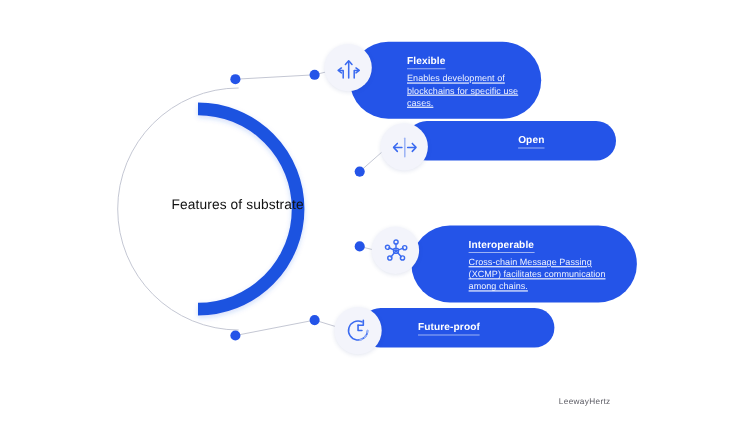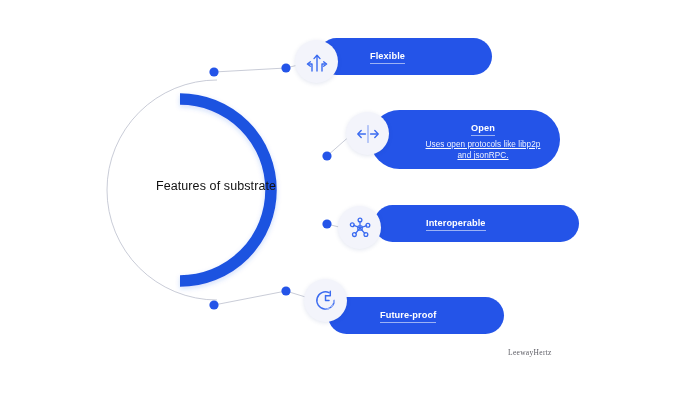--- a/index.html
+++ b/index.html
@@ -80,24 +80,24 @@
     align-items: center;
     justify-content: center;
     z-index: 5;
   }
   .icon-disc svg { display: block; }
 
   
   .logo {
     position: absolute;
     left: 508px;
-    top: 348px;
+    top: 360px;
     font-size: 7.5px;
     color: #5b5b63;
-    font-family: Liberation Serif, serif;
+    font-family: Liberation Sans, sans-serif;
     letter-spacing: 0.3px;
   }
 </style>
 </head>
 <body>
 
 <div id="stage">
 
   <svg id="arcs" viewBox="0 0 675 395" xmlns="http://www.w3.org/2000/svg">
     <defs>
@@ -126,66 +126,67 @@
     <circle cx="286" cy="291" r="4.6" fill="#2454E8"></circle>
 
     <circle cx="214" cy="72" r="4.6" fill="#2454E8"></circle>
     <circle cx="214" cy="305" r="4.6" fill="#2454E8"></circle>
   </svg>
 
   <div class="center-title">Features of substrate</div>
 
   <div class="card" style="left:318px; top:38px; width:174px;">
     <div class="card-title">Flexible</div>
+    <div class="card-desc">Enables development of blockchains for specific use cases.</div>
   </div>
   <div class="icon-disc" style="left:295px; top:40px;">
     <svg width="24" height="24" viewBox="0 0 24 24" fill="none" stroke="#3b6bf0" stroke-width="1.4" stroke-linecap="round" stroke-linejoin="round">
       <path d="M12 21 L12 6"></path>
       <path d="M9 8.6 L12 5.2 L15 8.6"></path>
       <path d="M7 21 L7 14 L3.6 14"></path>
       <path d="M5.4 11.8 L2.4 14 L5.4 16.2"></path>
       <path d="M17 21 L17 14 L20.4 14"></path>
       <path d="M18.6 11.8 L21.6 14 L18.6 16.2"></path>
     </svg>
   </div>
 
   <div class="card" style="left:370px; top:110px; width:190px;text-align:center;">
     <div class="card-title">Open</div>
-    <div class="card-desc">Uses open protocols like libp2p and jsonRPC.</div>
   </div>
   <div class="icon-disc" style="left:346px; top:112px;">
     <svg width="24" height="24" viewBox="0 0 24 24" fill="none" stroke="#3b6bf0" stroke-width="1.4" stroke-linecap="round" stroke-linejoin="round">
       <path d="M12 3.6 L12 20.4" stroke="#9db4f5"></path>
       <path d="M9.4 12 L2.6 12"></path>
       <path d="M5.2 8.4 L1.8 12 L5.2 15.6"></path>
       <path d="M14.6 12 L21.4 12"></path>
       <path d="M18.8 8.4 L22.2 12 L18.8 15.6"></path>
     </svg>
   </div>
 
   <div class="card" style="left:374px; top:205px; width:205px;">
     <div class="card-title">Interoperable</div>
+    <div class="card-desc">Cross-chain Message Passing (XCMP) facilitates communication among chains.</div>
   </div>
   <div class="icon-disc" style="left:338px; top:206px;">
     <svg width="24" height="24" viewBox="0 0 24 24" fill="none" stroke="#3b6bf0" stroke-width="1.3" stroke-linecap="round" stroke-linejoin="round">
       <path d="M12 12 L12 5.4"></path>
       <path d="M12 12 L5.6 9.2"></path>
       <path d="M12 12 L18.6 9.6"></path>
       <path d="M12 12 L7.4 17.6"></path>
       <path d="M12 12 L16.8 17.4"></path>
       <rect x="9.8" y="9.8" width="4.4" height="4.4" rx="1"></rect>
       <circle cx="12" cy="4" r="1.9"></circle>
       <circle cx="4.3" cy="8.8" r="1.9"></circle>
       <circle cx="19.9" cy="9.2" r="1.9"></circle>
       <circle cx="6.4" cy="18.6" r="1.9"></circle>
       <circle cx="17.9" cy="18.5" r="1.9"></circle>
     </svg>
   </div>
 
-  <div class="card" style="left:328px; top:280px; width:176px;margin-top:17px;">
+  <div class="card" style="left:328px; top:280px; width:176px;">
     <div class="card-title">Future-proof</div>
   </div>
   <div class="icon-disc" style="left:304px; top:279px;">
     <svg width="25" height="25" viewBox="0 0 24 24" fill="none" stroke="#3b6bf0" stroke-width="1.4" stroke-linecap="round" stroke-linejoin="round">
       <path d="M20.3 12 A8.3 8.3 0 1 1 15.4 4.4"></path>
       <path d="M20.3 12 A8.3 8.3 0 0 1 12 20.3" stroke="#9db4f5" stroke-dasharray="2 2.6"></path>
       <path d="M16.6 3 L16.6 7.4 L12.2 7.4" stroke-dasharray="0"></path>
       <path d="M12 7.2 L12 12 L15.4 12"></path>
     </svg>
   </div>

